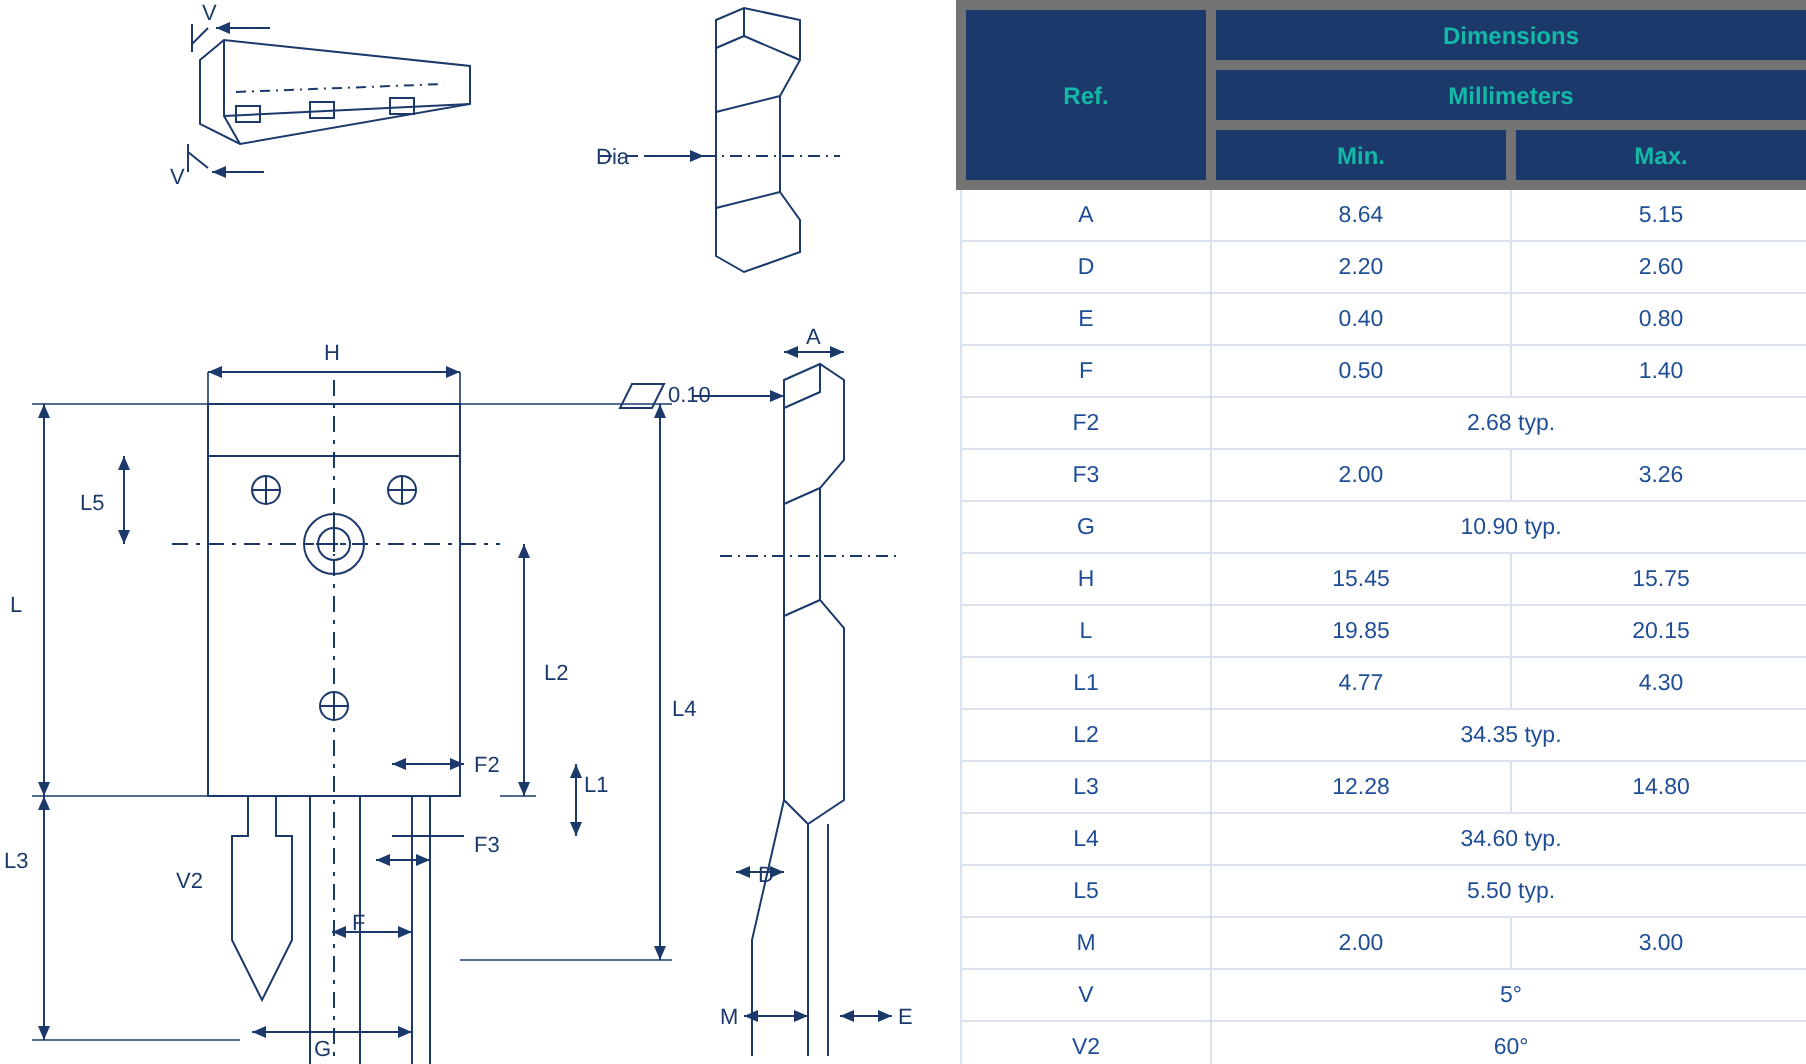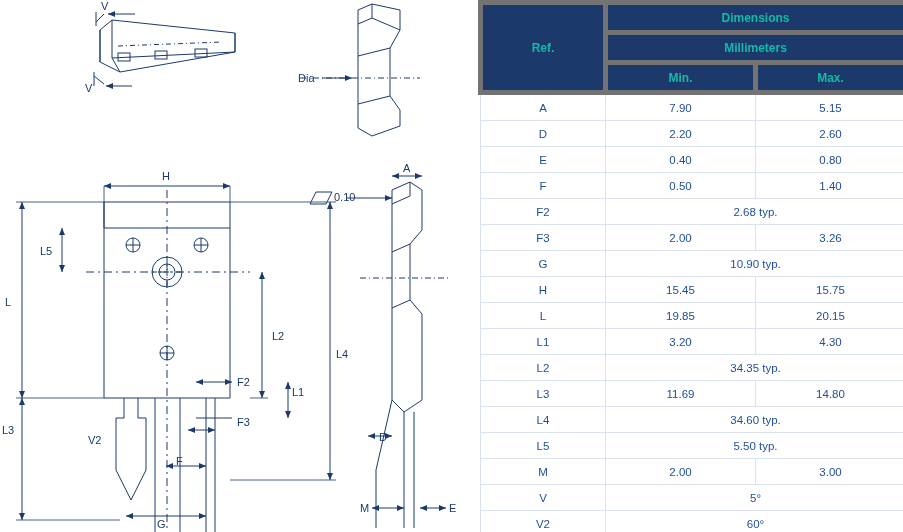--- a/index.html
+++ b/index.html
@@ -235,21 +235,21 @@
           <th colspan="2" class="subhdr">Millimeters</th>
         </tr>
         <tr>
           <th class="subhdr">Min.</th>
           <th class="subhdr">Max.</th>
         </tr>
       </thead>
       <tbody id="dims-body">
           <tr>
             <td class="refcell">A</td>
-            <td>7.90</td>
+            <td>8.64</td>
             <td>5.15</td>
           </tr>
           <tr>
             <td class="refcell">D</td>
             <td>2.20</td>
             <td>2.60</td>
           </tr>
           <tr>
             <td class="refcell">E</td>
             <td>0.40</td>
@@ -278,30 +278,30 @@
             <td>15.45</td>
             <td>15.75</td>
           </tr>
           <tr>
             <td class="refcell">L</td>
             <td>19.85</td>
             <td>20.15</td>
           </tr>
           <tr>
             <td class="refcell">L1</td>
-            <td>3.20</td>
+            <td>4.77</td>
             <td>4.30</td>
           </tr>
           <tr>
             <td class="refcell">L2</td>
             <td colspan="2" class="typ">34.35 typ.</td>
           </tr>
           <tr>
             <td class="refcell">L3</td>
-            <td>11.69</td>
+            <td>12.28</td>
             <td>14.80</td>
           </tr>
           <tr>
             <td class="refcell">L4</td>
             <td colspan="2" class="typ">34.60 typ.</td>
           </tr>
           <tr>
             <td class="refcell">L5</td>
             <td colspan="2" class="typ">5.50 typ.</td>
           </tr>

